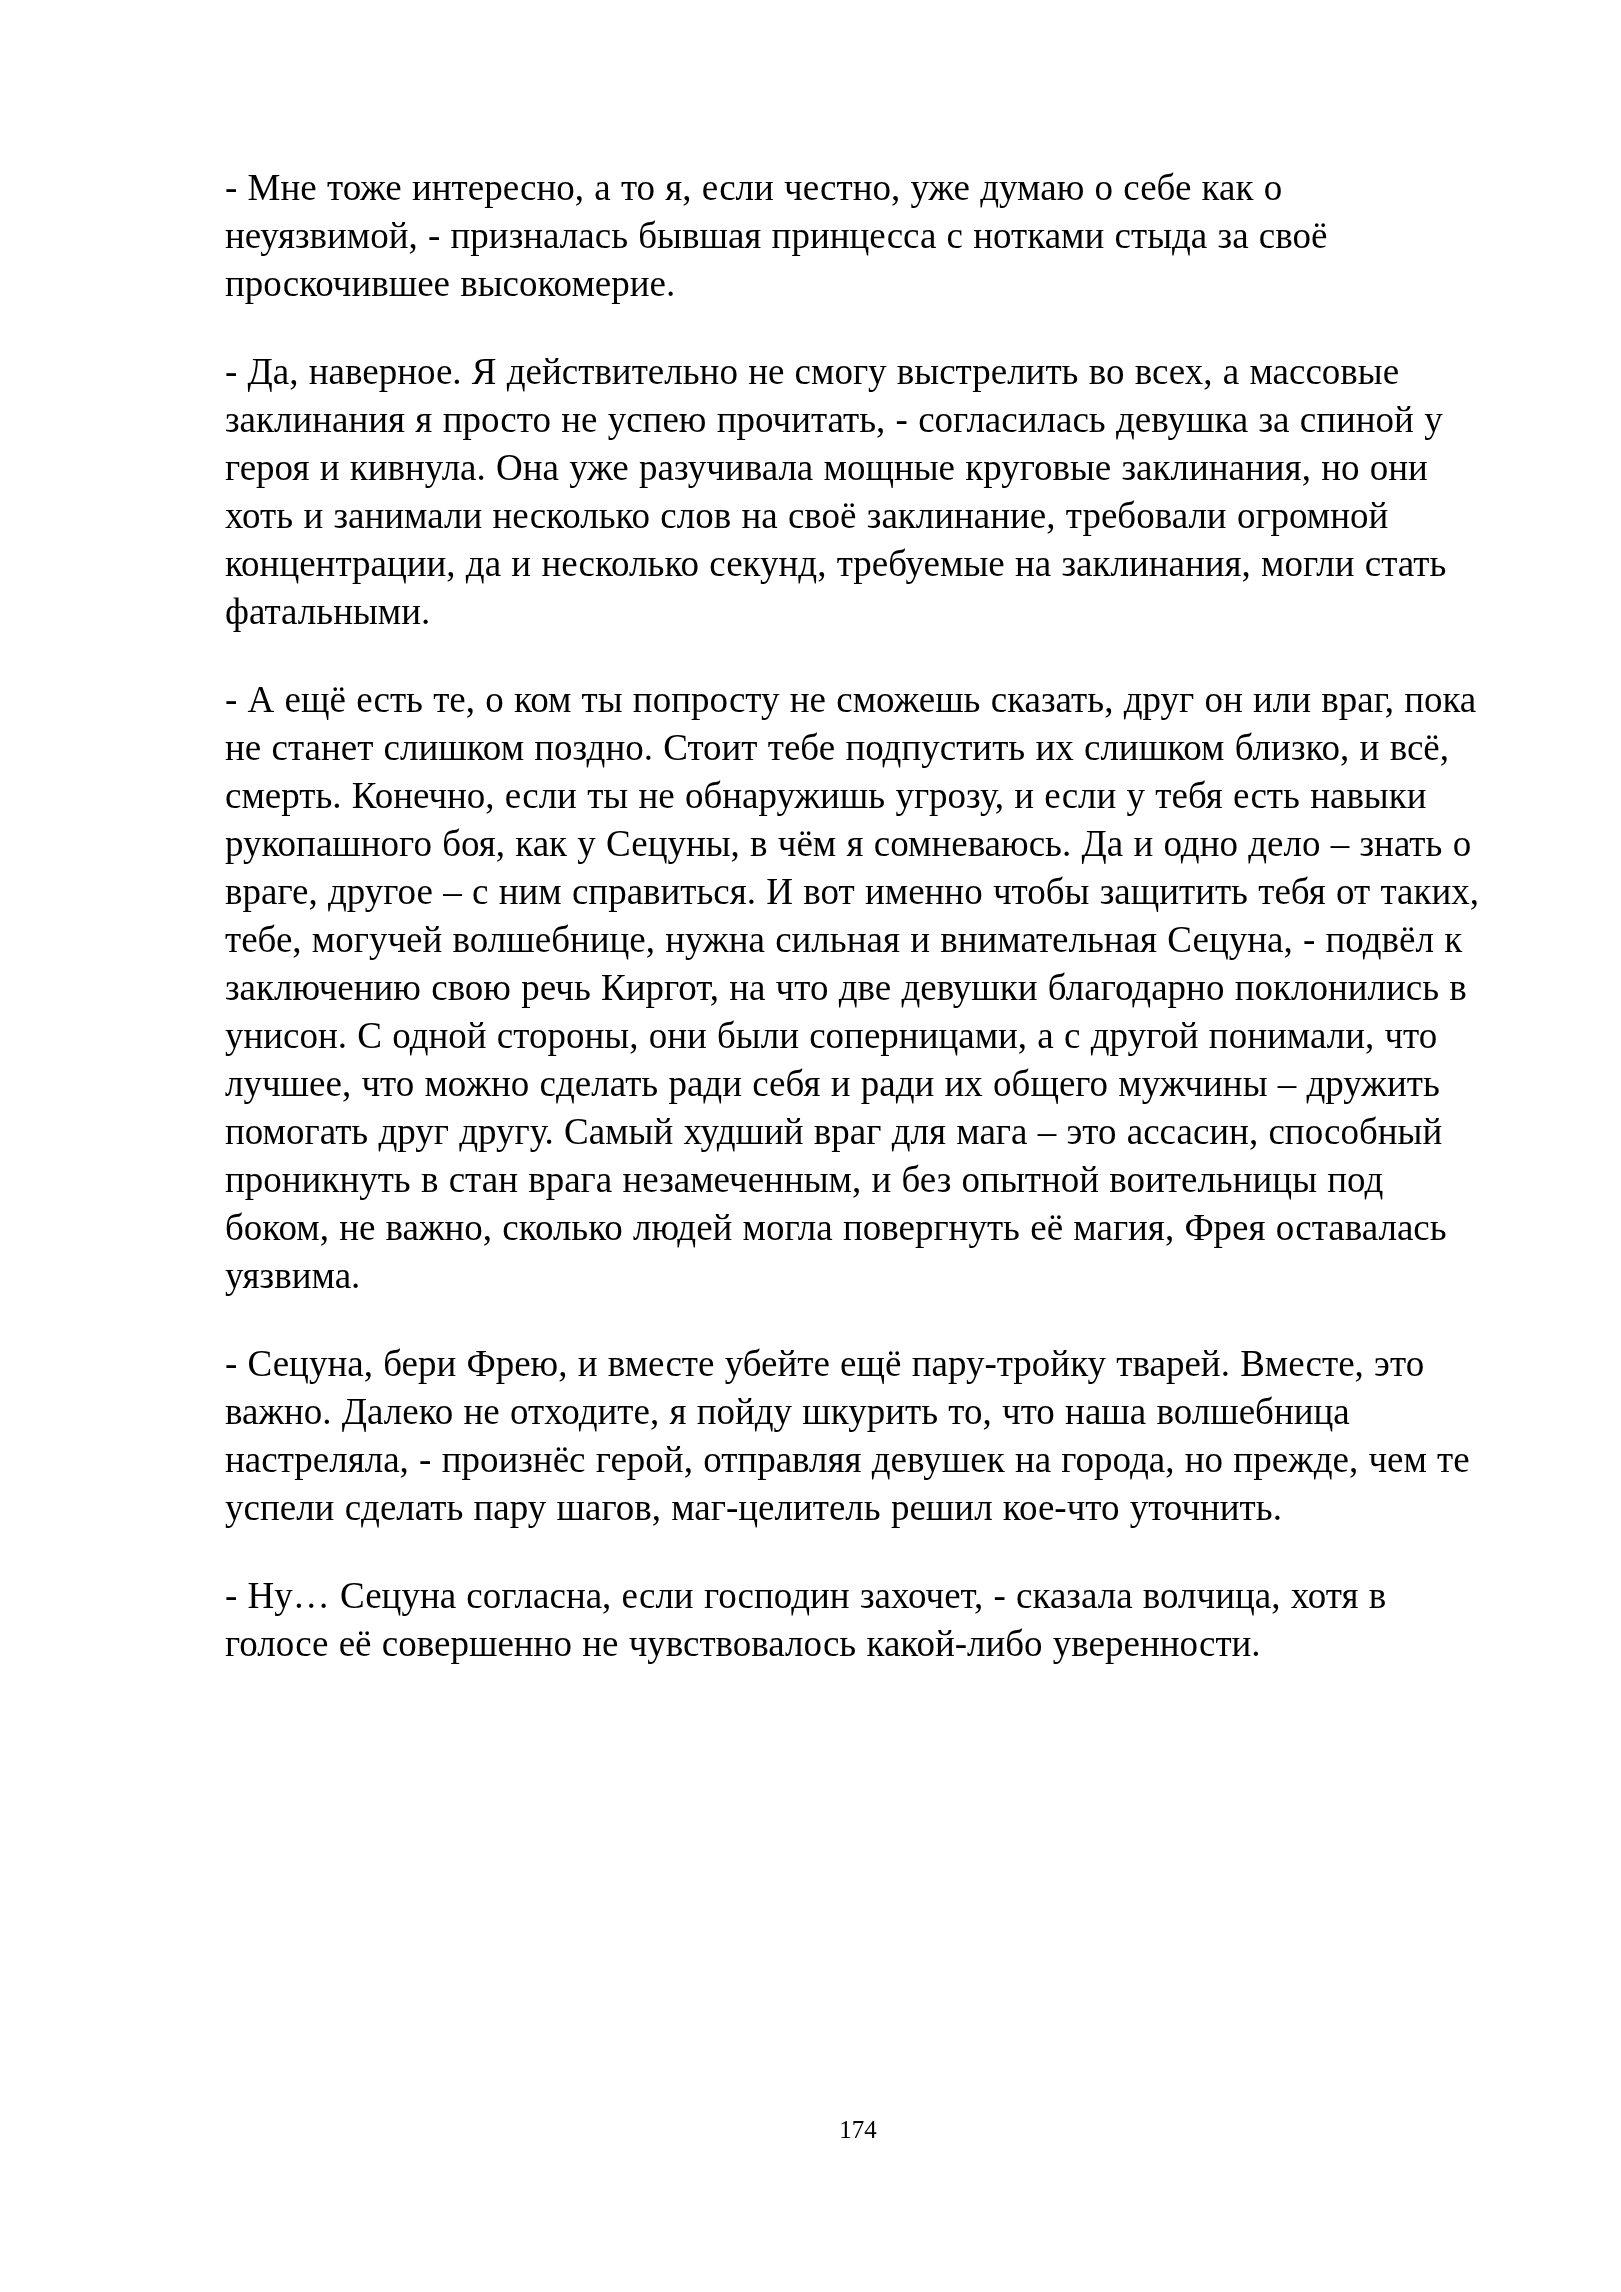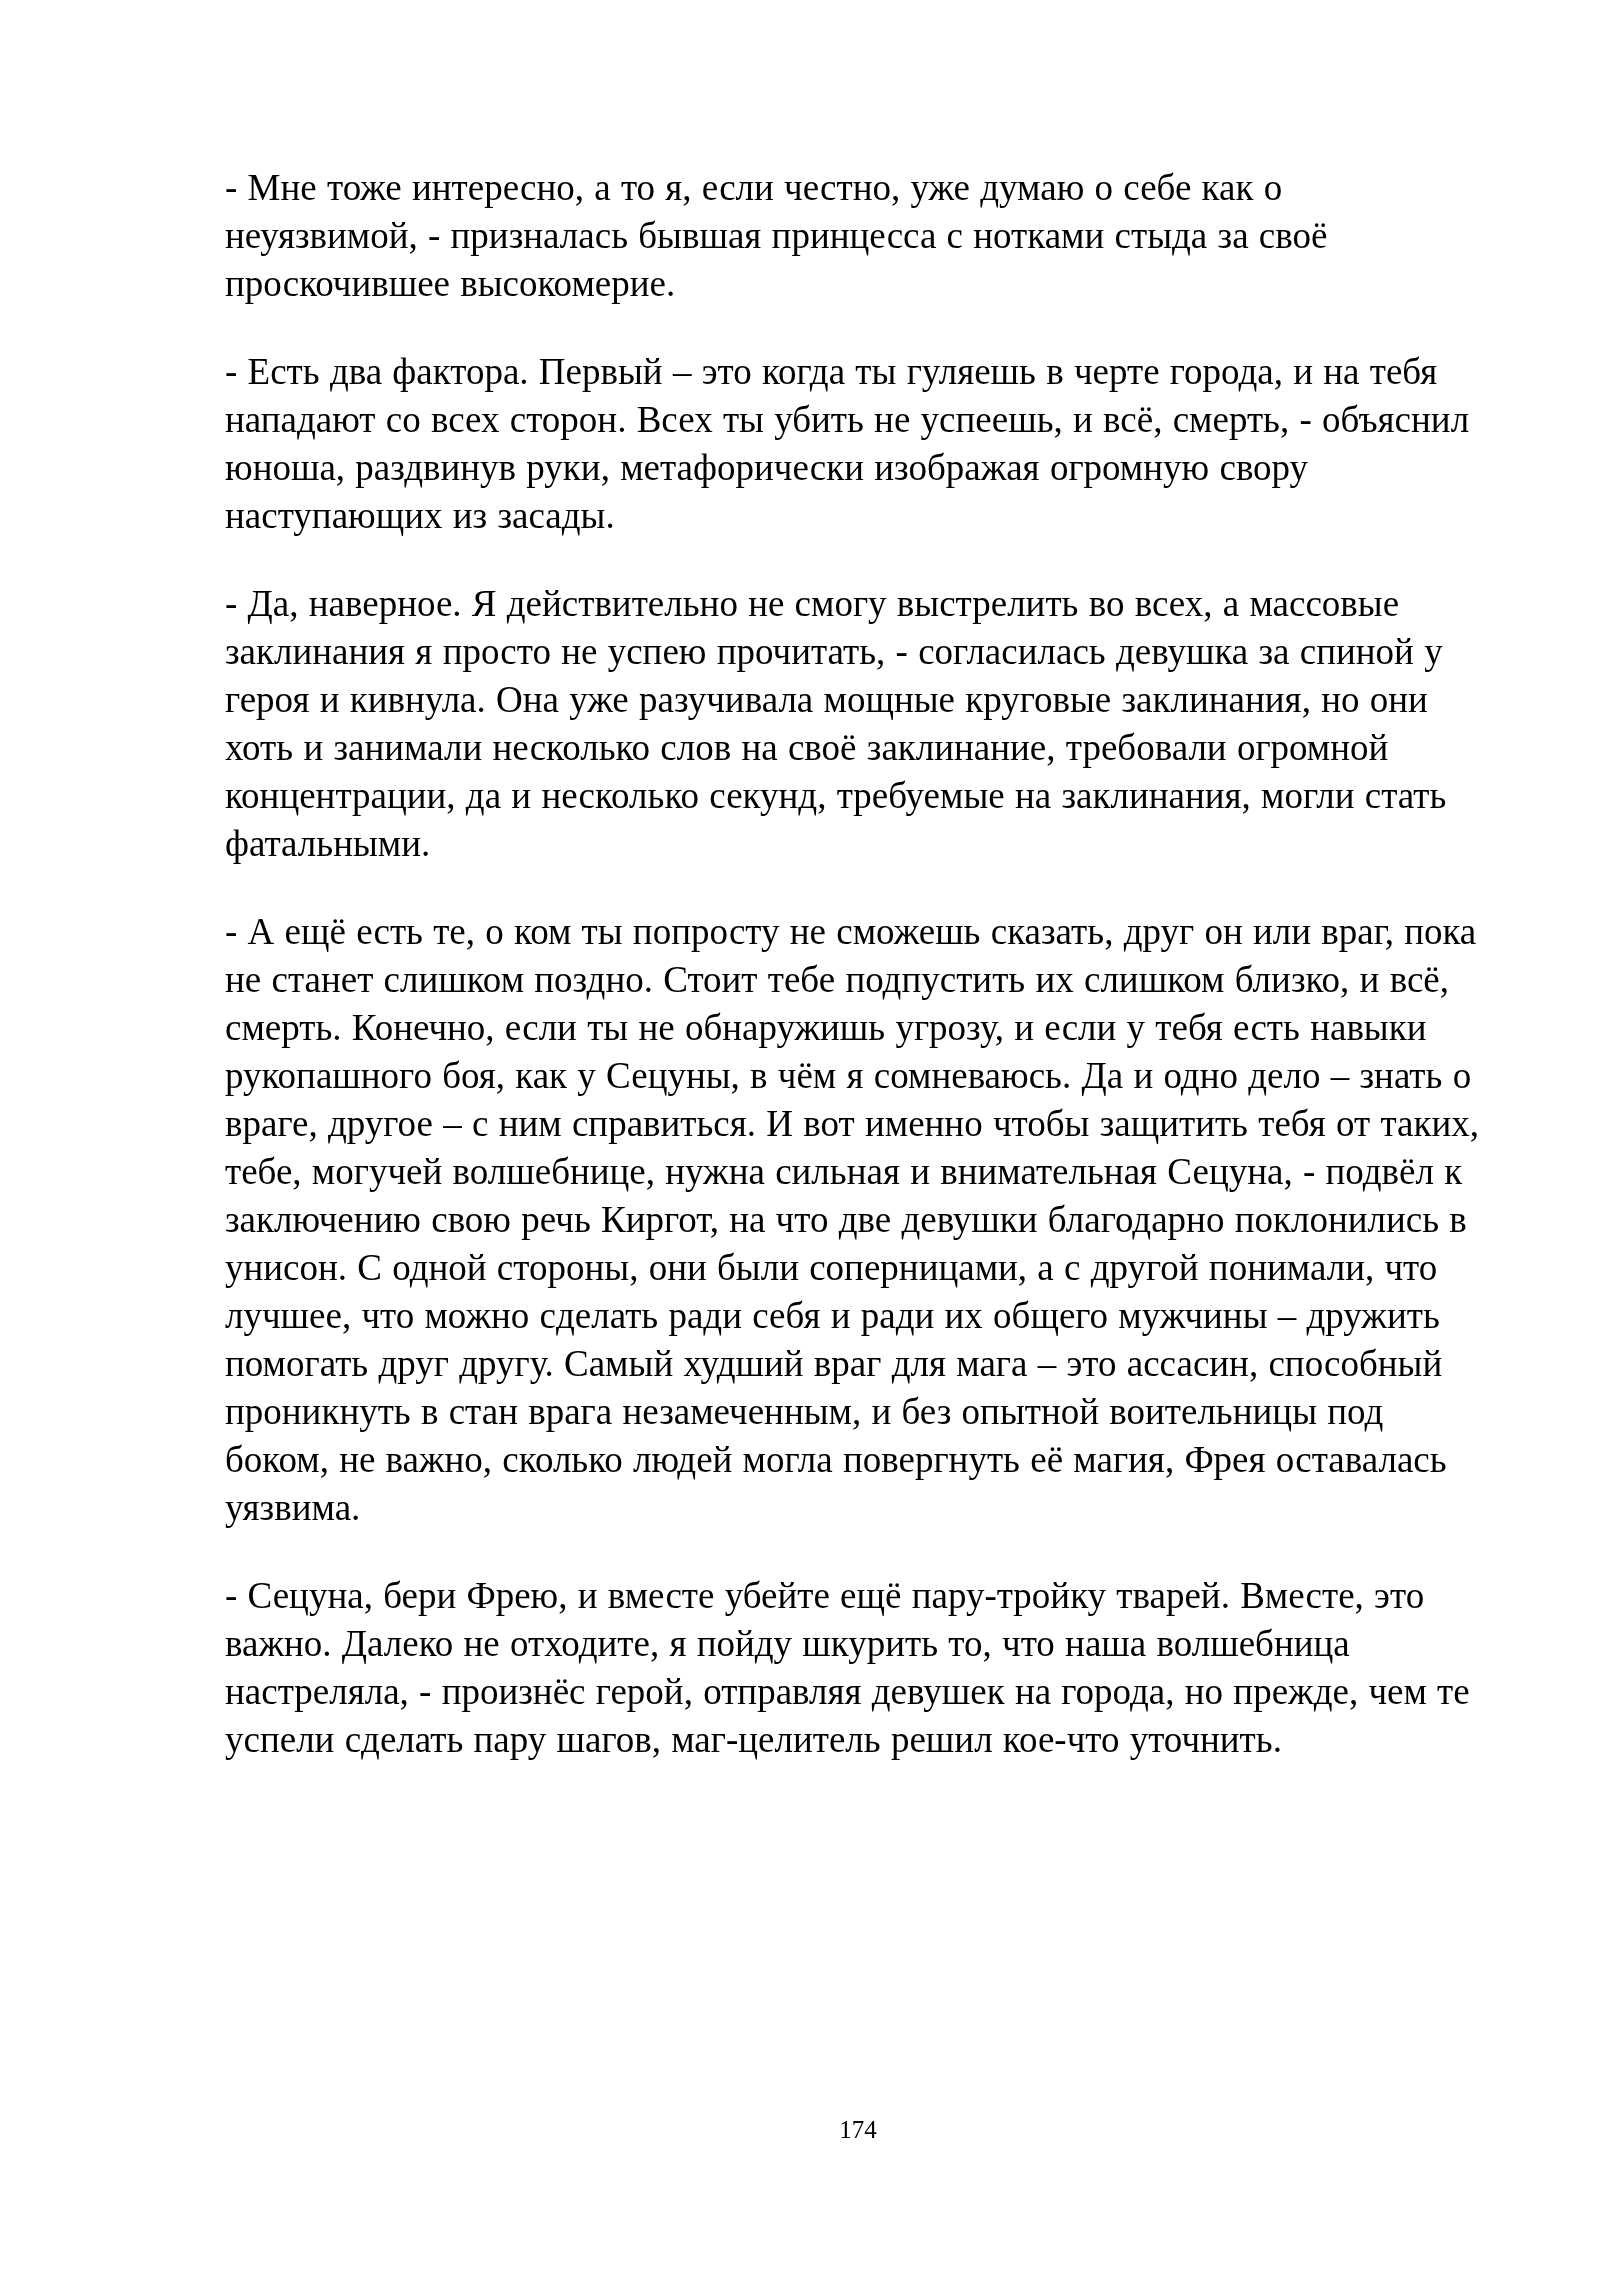--- a/index.html
+++ b/index.html
@@ -40,22 +40,22 @@
     font-size: 25px;
     line-height: 45px;
   }
 </style>
 </head>
 <body>
 
 <div class="page">
   <div class="text-block">
     <p class="para">- Мне тоже интересно, а то я, если честно, уже думаю о себе как о неуязвимой, - призналась бывшая принцесса с нотками стыда за своё проскочившее высокомерие.</p>
-    <p class="para">- Есть два фактора. Первый – это когда ты гуляешь в черте города, и на тебя нападают со всех сторон. Всех ты убить не успеешь, и всё, смерть, - объяснил юноша, раздвинув руки, метафорически изображая огромную свору наступающих из засады.</p>
     <p class="para">- Да, наверное. Я действительно не смогу выстрелить во всех, а массовые заклинания я просто не успею прочитать, - согласилась девушка за спиной у героя и кивнула. Она уже разучивала мощные круговые заклинания, но они хоть и занимали несколько слов на своё заклинание, требовали огромной концентрации, да и несколько секунд, требуемые на заклинания, могли стать фатальными.</p>
     <p class="para">- А ещё есть те, о ком ты попросту не сможешь сказать, друг он или враг, пока не станет слишком поздно. Стоит тебе подпустить их слишком близко, и всё, смерть. Конечно, если ты не обнаружишь угрозу, и если у тебя есть навыки рукопашного боя, как у Сецуны, в чём я сомневаюсь. Да и одно дело – знать о враге, другое – с ним справиться. И вот именно чтобы защитить тебя от таких, тебе, могучей волшебнице, нужна сильная и внимательная Сецуна, - подвёл к заключению свою речь Киргот, на что две девушки благодарно поклонились в унисон. С одной стороны, они были соперницами, а с другой понимали, что лучшее, что можно сделать ради себя и ради их общего мужчины – дружить помогать друг другу. Самый худший враг для мага – это ассасин, способный проникнуть в стан врага незамеченным, и без опытной воительницы под боком, не важно, сколько людей могла повергнуть её магия, Фрея оставалась уязвима.</p>
     <p class="para">- Сецуна, бери Фрею, и вместе убейте ещё пару-тройку тварей. Вместе, это важно. Далеко не отходите, я пойду шкурить то, что наша волшебница настреляла, - произнёс герой, отправляя девушек на города, но прежде, чем те успели сделать пару шагов, маг-целитель решил кое-что уточнить.</p>
+    <p class="para">- Ну… Сецуна согласна, если господин захочет, - сказала волчица, хотя в голосе её совершенно не чувствовалось какой-либо уверенности.</p>
   </div>
   <div class="footer">
     <span class="page-num">174</span>
   </div>
 </div>
 
 
 </body></html>

